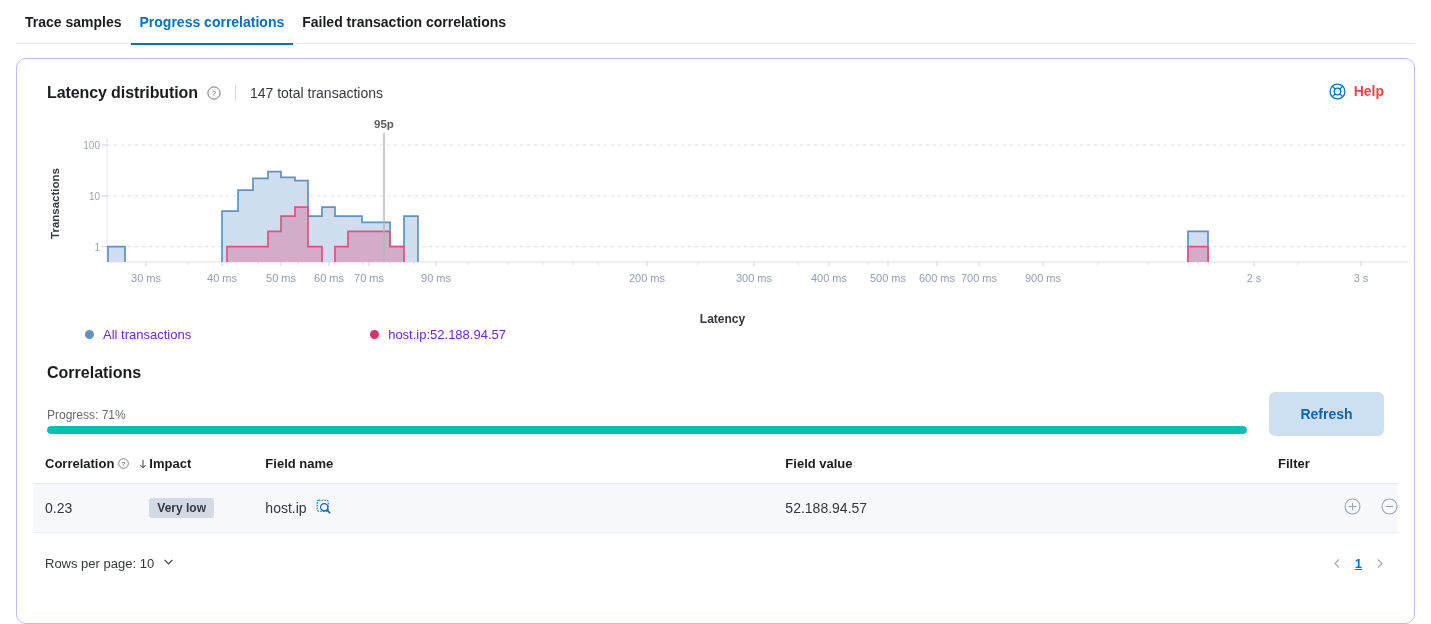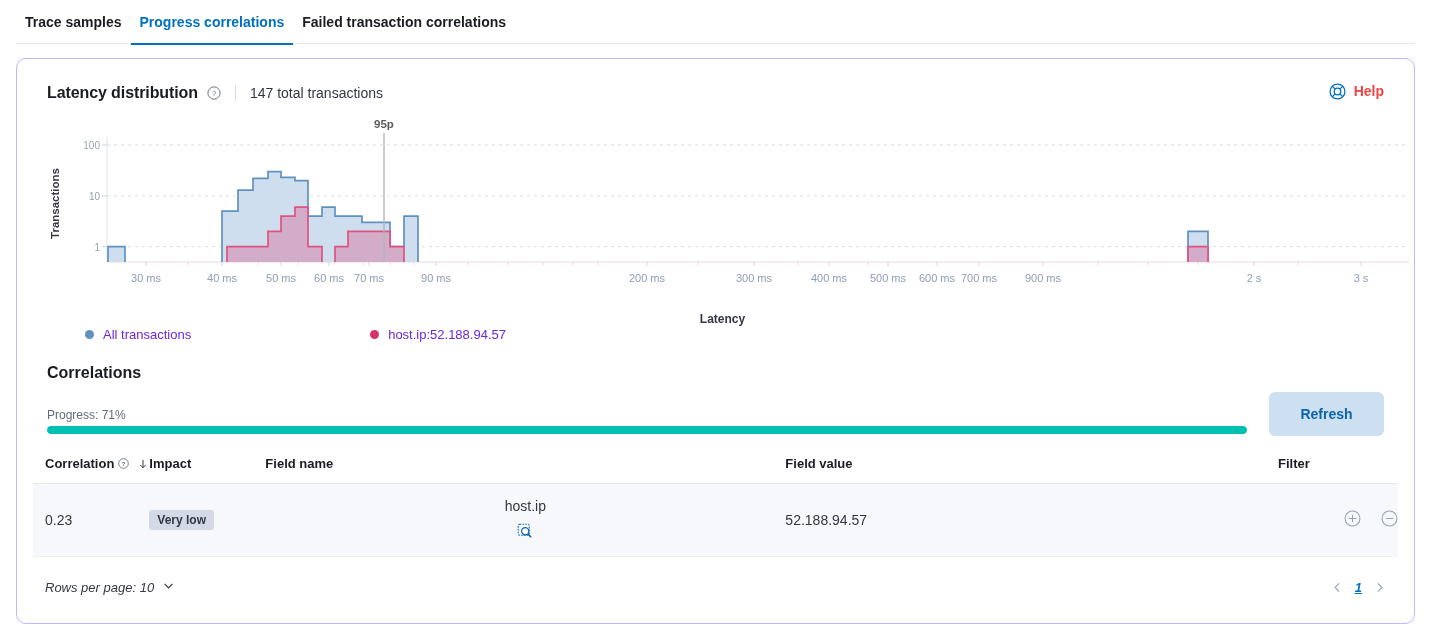--- a/index.html
+++ b/index.html
@@ -178,34 +178,33 @@
   .badge {
     display: inline-block;
     background: #d3dae6;
     color: #343741;
     border-radius: 3px;
     font-size: 12px;
     font-weight: bold;
     padding: 3px 8px;
     line-height: 1.2;
   }
-  .fieldname-cell { display: flex; align-items: center; gap: 9px; flex-direction: column; }
+  .fieldname-cell { display: flex; align-items: center; gap: 9px; }
   .filter-cell { text-align: right; padding-right: 12px; white-space: nowrap; }
   .filter-cell .ic { margin-left: 16px; cursor: pointer; display: inline-block; vertical-align: middle; }
   .th-filter { text-align: right; padding-right: 12px !important; }
 
   
   .table-footer {
     display: flex;
     align-items: center;
     margin-top: 22px;
     padding: 0 12px;
     font-size: 13px;
     color: #343741;
-    font-style: italic;
   }
   .rpp { display: flex; align-items: center; gap: 8px; cursor: pointer; }
   .pager { display: flex; align-items: center; gap: 11px; }
   .pg-arrow { color: #9aa3b4; cursor: pointer; display: flex; }
   .pg-num {
     color: #0071c2;
     font-weight: bold;
     text-decoration: underline;
     cursor: pointer;
     font-size: 13px;

